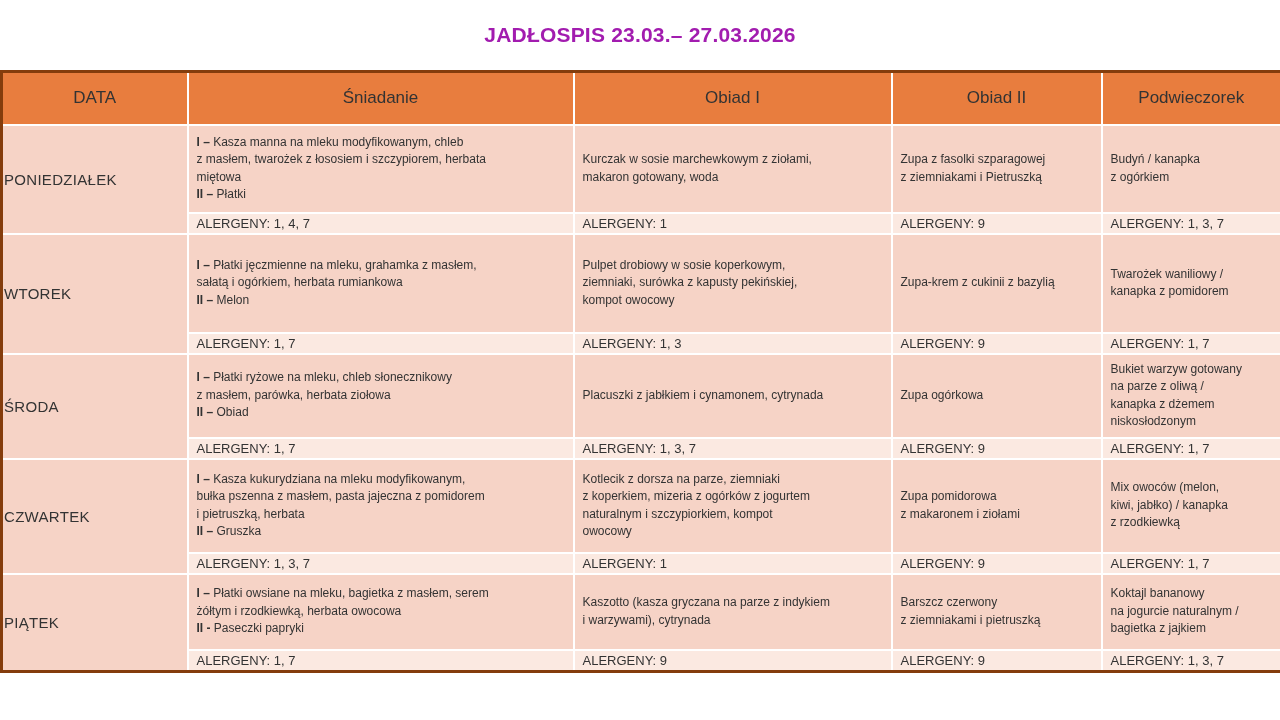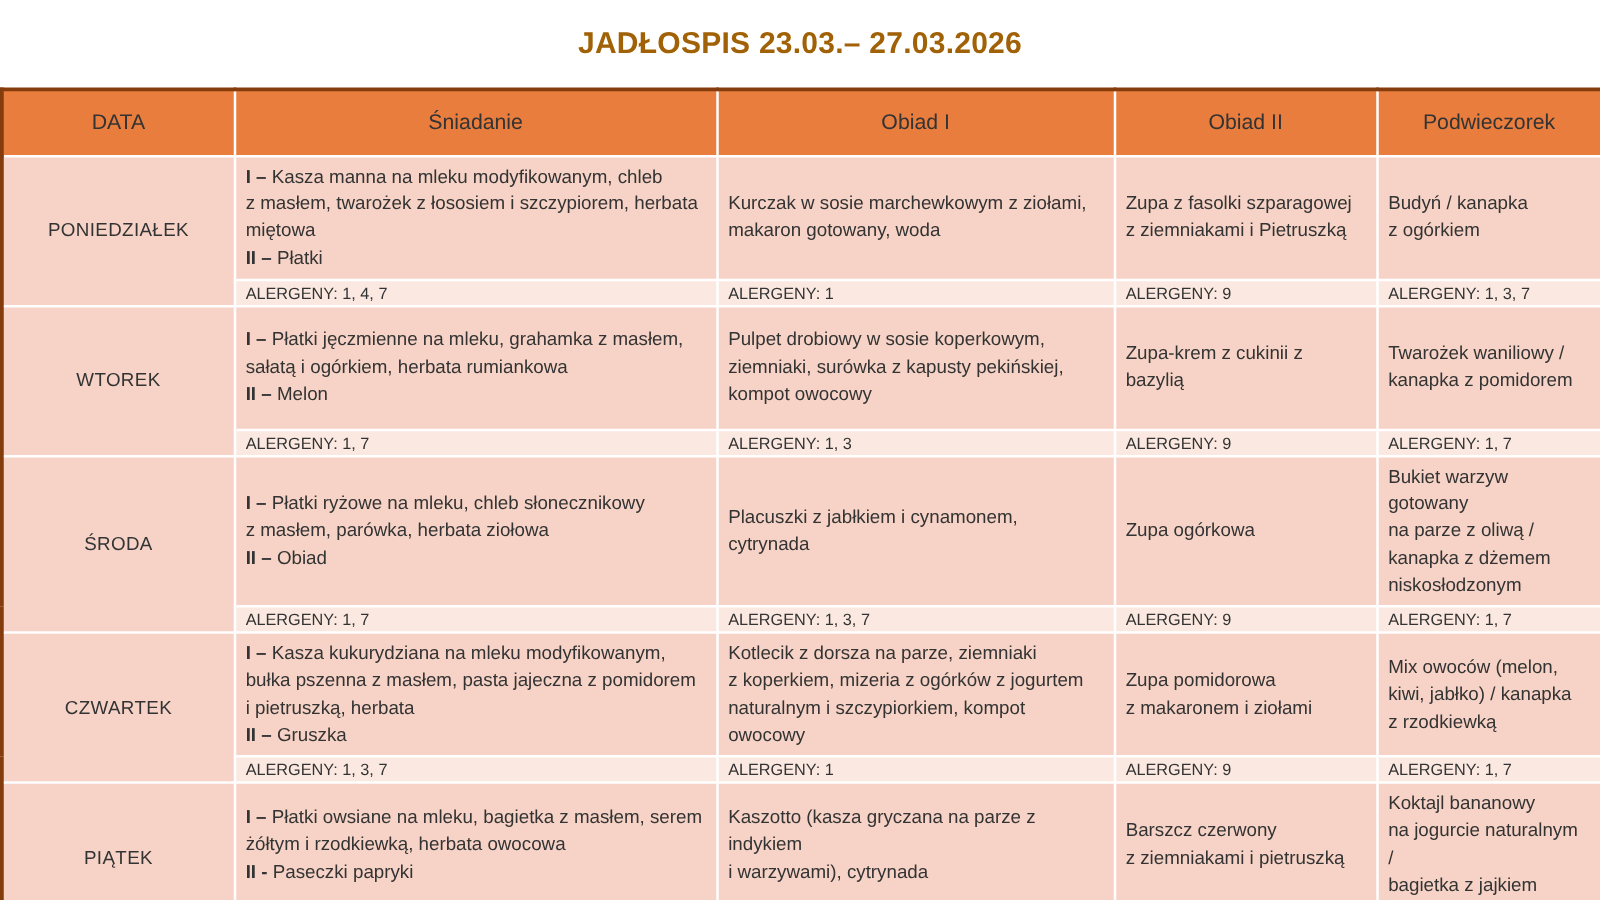--- a/index.html
+++ b/index.html
@@ -19,23 +19,23 @@
     --text-dark: #333333;
   }
   .title-bar {
     height: 70px;
     display: flex;
     align-items: center;
     justify-content: center;
   }
   .title-bar h1 {
     margin: 0;
-    font-size: 24px;
+    font-size: 21px;
     font-weight: bold;
-    color: #a16207;
+    color: #a21caf;
     letter-spacing: 0.2px;
   }
   table.menu {
     width: 1280px;
     table-layout: fixed;
     border-collapse: collapse;
     border: 3px solid var(--border-dark);
   }
   table.menu th, table.menu td {
     border: 2px solid #ffffff;
@@ -46,30 +46,30 @@
   th {
     background: var(--header-bg);
     color: #ffffff;
     font-size: 17px;
     font-weight: normal;
     text-align: center;
     vertical-align: middle;
   }
   td.day-cell {
     background: var(--meal-bg);
-    text-align: center;
+    text-align: left;
     vertical-align: middle;
     font-size: 15px;
     color: #262626;
     letter-spacing: 0.3px;
   }
   td.meal-cell {
     background: var(--meal-bg);
     vertical-align: middle;
-    font-size: 15px;
+    font-size: 12px;
     line-height: 1.45;
     padding: 5px 10px 5px 8px;
     margin-left: 28px;
   }
   td.allergen-cell {
     background: var(--allergen-bg);
     vertical-align: middle;
     font-size: 13px;
     padding: 2px 10px 2px 8px;
   }

